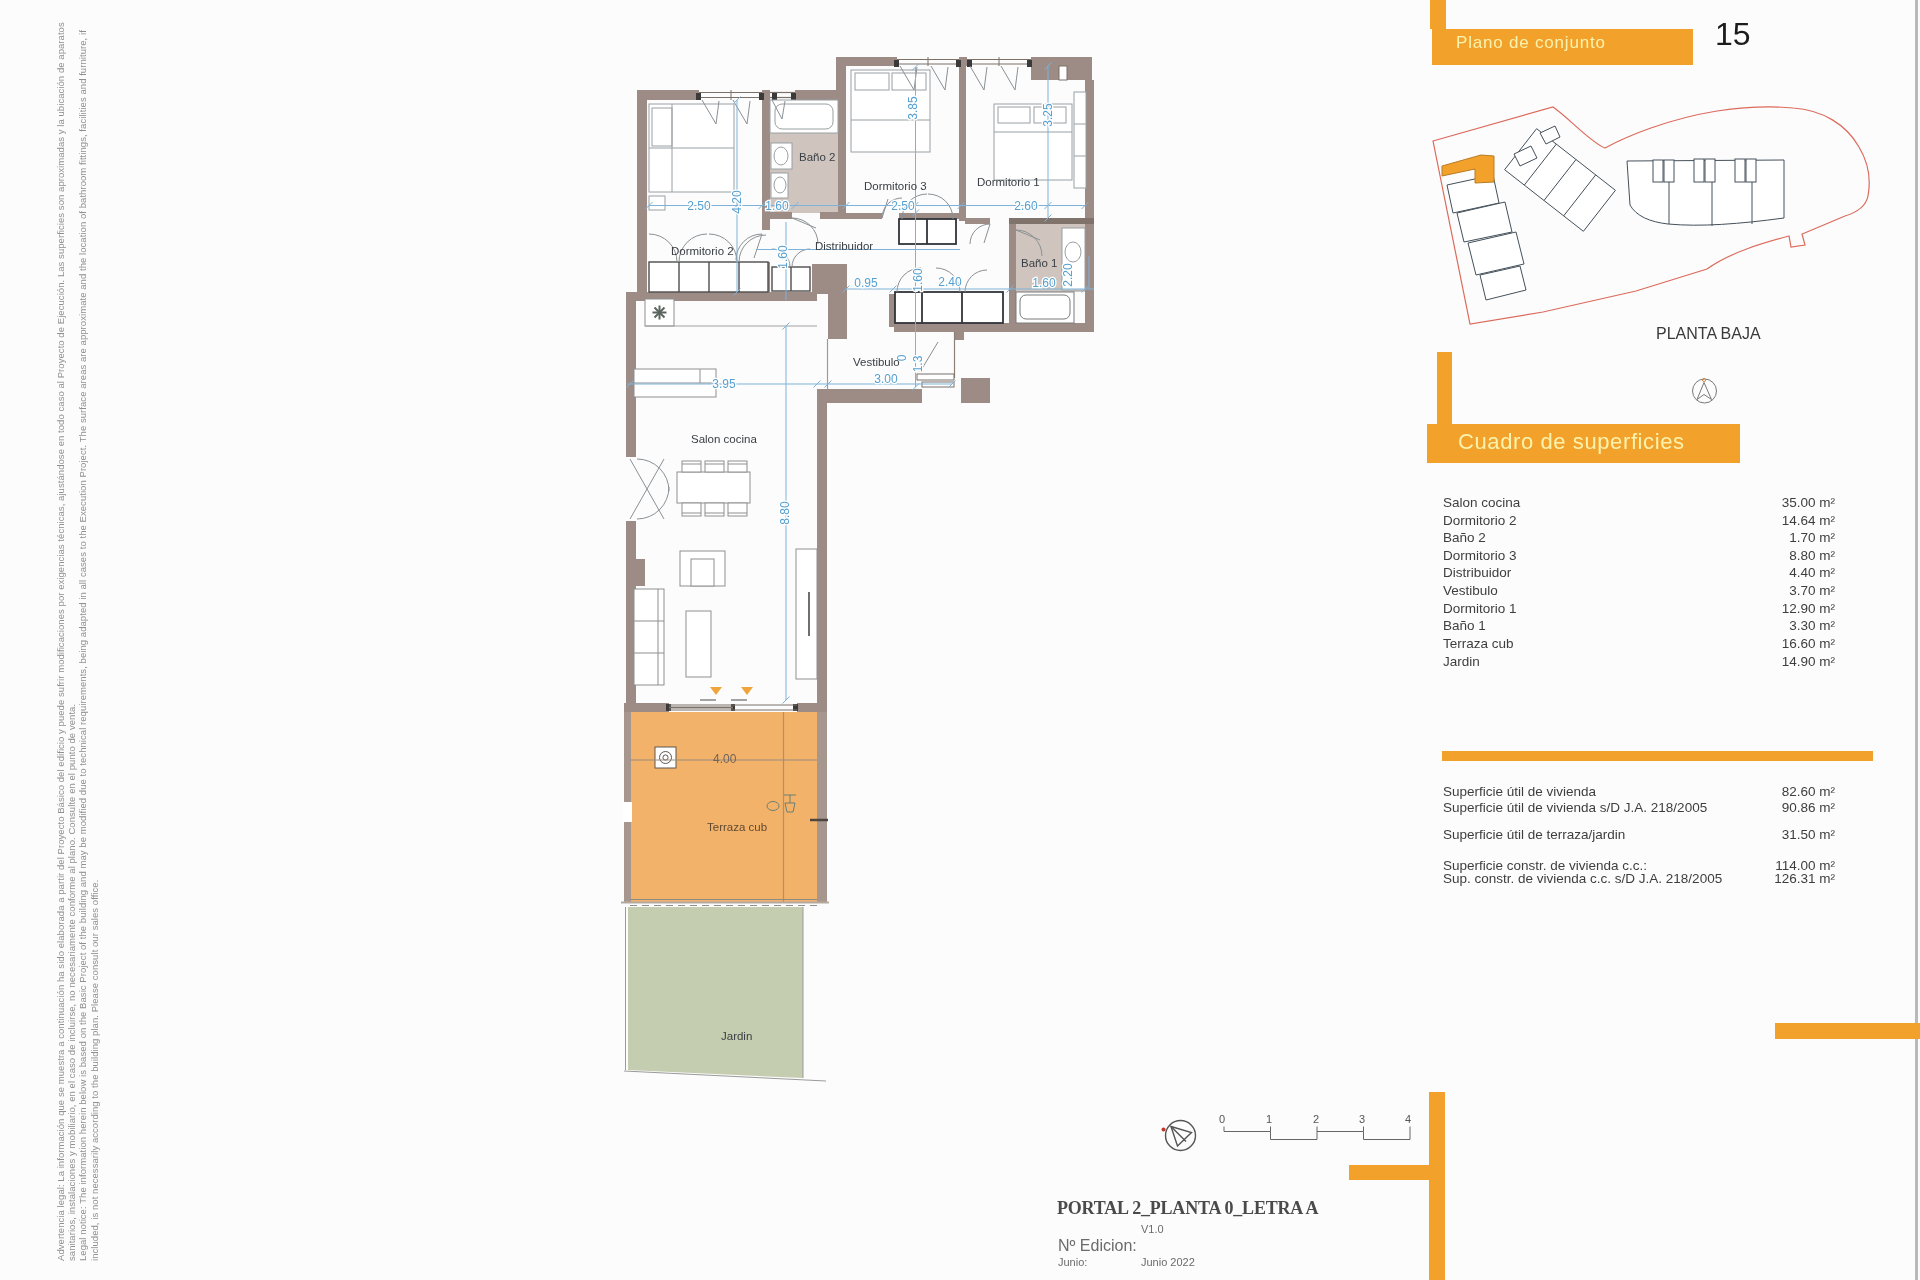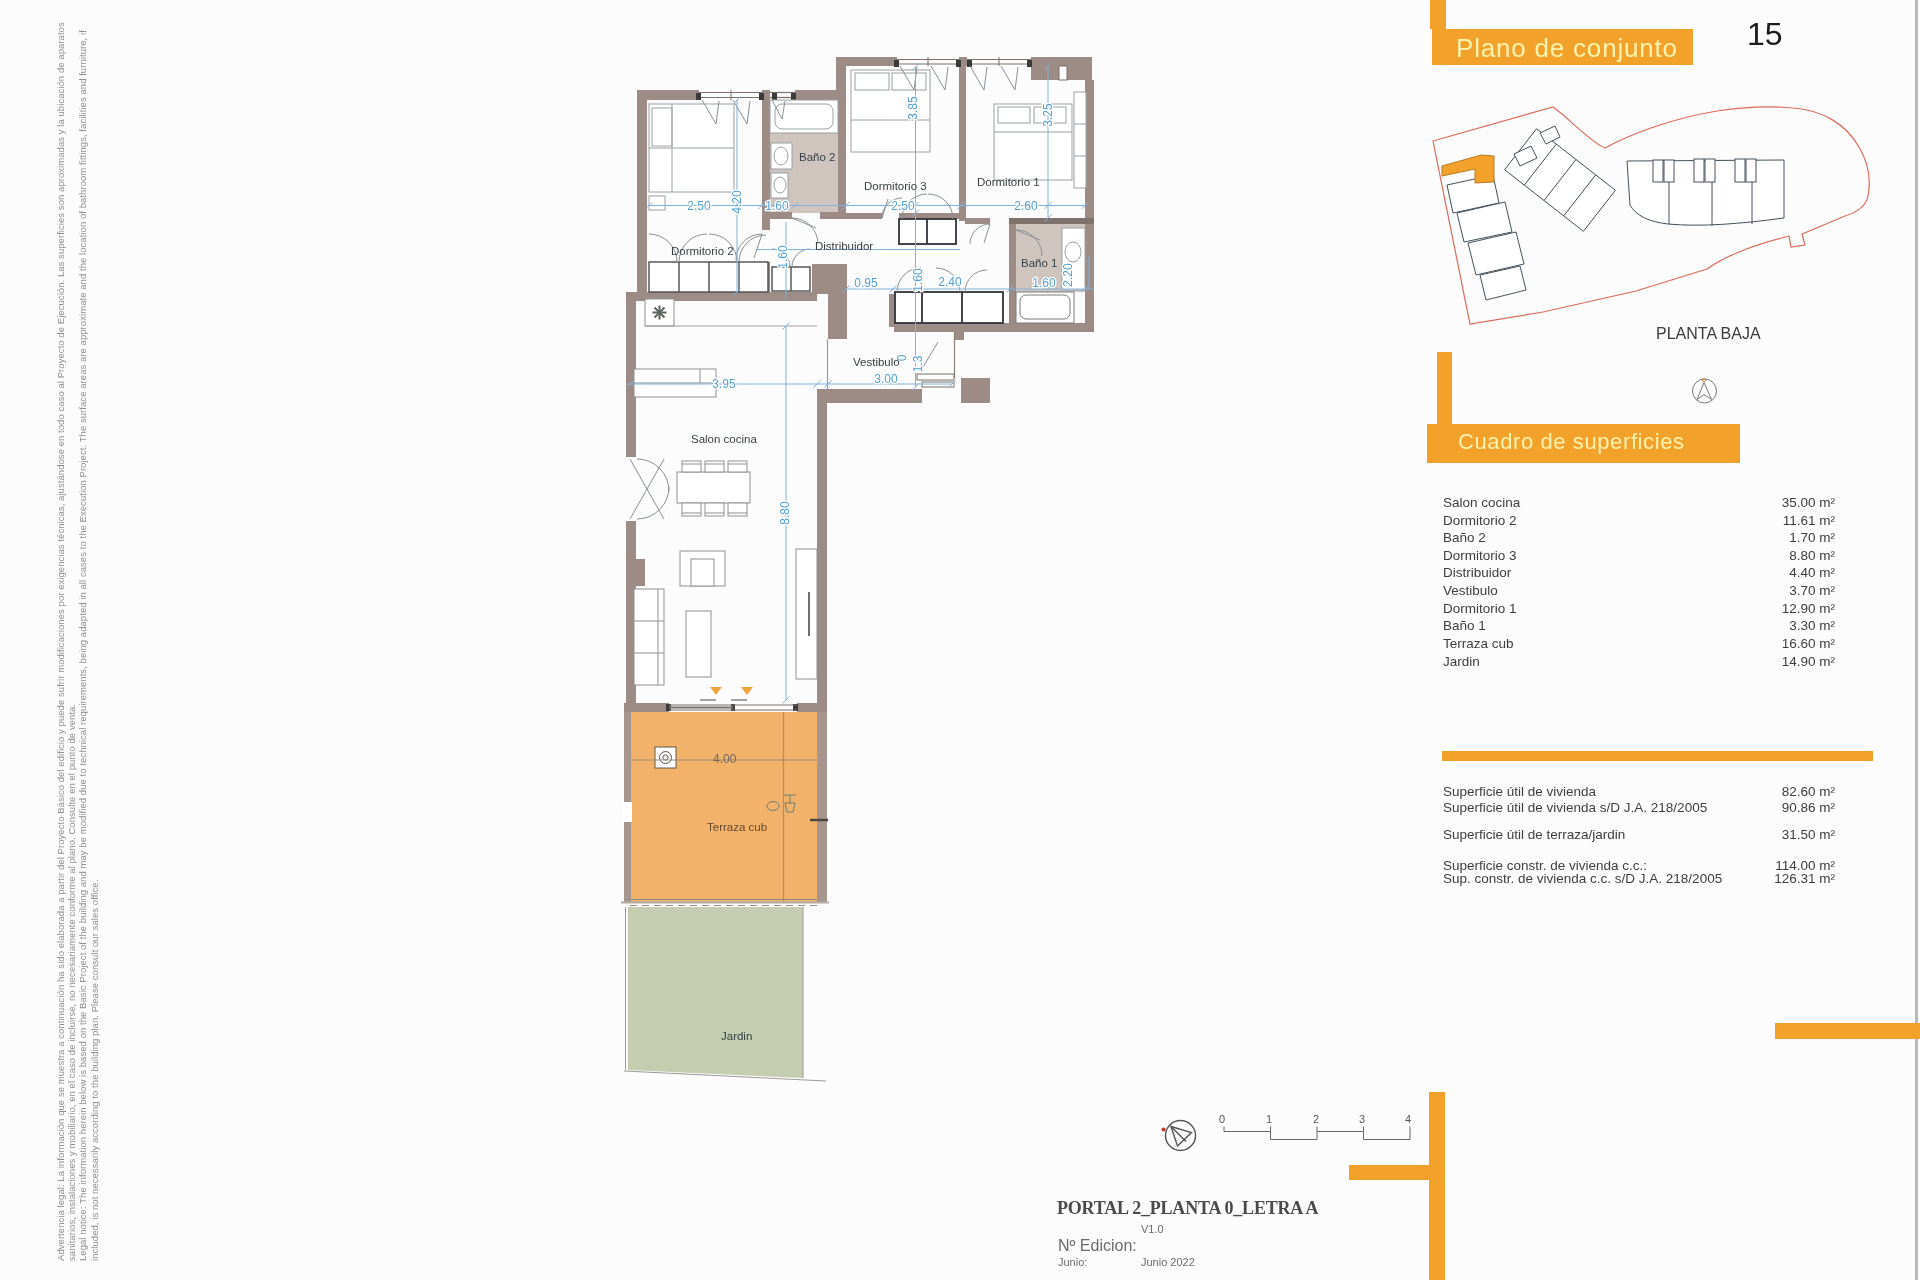--- a/index.html
+++ b/index.html
@@ -15,32 +15,32 @@
 
 <div class="abs" style="left:55px;top:1261px;width:1228px;font-size:9.5px;line-height:11.2px;color:#8f8f8f;letter-spacing:0.06px;transform:rotate(-90deg);transform-origin:0 0;white-space:nowrap;">
 Advertencia legal: La información que se muestra a continuación ha sido elaborada a partir del Proyecto Básico del edificio y puede sufrir modificaciones por exigencias técnicas, ajustándose en todo caso al Proyecto de Ejecución. Las superficies son aproximadas y la ubicación de aparatos<br>
 sanitarios, instalaciones y mobiliario, en el caso de incluirse, no necesariamente conforme al plano. Consulte en el punto de venta.<br>
 Legal notice: The information herein below is based on the Basic Project of the building and may be modified due to technical requirements, being adapted in all cases to the Execution Project. The surface areas are approximate and the location of bathroom fittings, facilities and furniture, if<br>
 included, is not necessarily according to the building plan. Please consult our sales office.
 </div>
 
 <div class="abs" style="left:1430px;top:0;width:16px;height:29px;background:#f2a12b;"></div>
 <div class="abs" style="left:1432px;top:29px;width:261px;height:36px;background:#f2a12b;"></div>
-<div class="abs" style="left:1456px;top:33px;font-size:26px;color:#fbf3ad;letter-spacing:0.8px;">Plano de conjunto</div>
-
-<div class="abs" style="left:1715px;top:16px;font-size:32px;color:#1c1c1c;margin-left:32px;">15</div>
+<div class="abs" style="left:1456px;top:33px;font-size:17px;color:#fbf3ad;letter-spacing:0.8px;">Plano de conjunto</div>
+
+<div class="abs" style="left:1715px;top:16px;font-size:32px;color:#1c1c1c;">15</div>
 
 <div class="abs" style="left:1656px;top:325px;width:140px;font-size:16px;color:#3a3a3a;">PLANTA BAJA</div>
 
 <div class="abs" style="left:1437px;top:352px;width:15px;height:72px;background:#f2a12b;"></div>
 <div class="abs" style="left:1427px;top:424px;width:313px;height:39px;background:#f2a12b;"></div>
 <div class="abs" style="left:1458px;top:429px;font-size:22px;color:#fbf3ad;letter-spacing:0.6px;">Cuadro de superficies</div>
 
 <div class="row" style="top:495px;">Salon cocina<span class="v">35.00 m²</span></div>
-<div class="row" style="top:513px;">Dormitorio 2<span class="v">11.61 m²</span></div>
+<div class="row" style="top:513px;">Dormitorio 2<span class="v">14.64 m²</span></div>
 <div class="row" style="top:530px;">Baño 2<span class="v">1.70 m²</span></div>
 <div class="row" style="top:548px;">Dormitorio 3<span class="v">8.80 m²</span></div>
 <div class="row" style="top:565px;">Distribuidor<span class="v">4.40 m²</span></div>
 <div class="row" style="top:583px;">Vestibulo<span class="v">3.70 m²</span></div>
 <div class="row" style="top:601px;">Dormitorio 1<span class="v">12.90 m²</span></div>
 <div class="row" style="top:618px;">Baño 1<span class="v">3.30 m²</span></div>
 <div class="row" style="top:636px;">Terraza cub<span class="v">16.60 m²</span></div>
 <div class="row" style="top:654px;">Jardin<span class="v">14.90 m²</span></div>
 
 <div class="abs" style="left:1442px;top:751px;width:431px;height:10px;background:#f2a12b;"></div>

